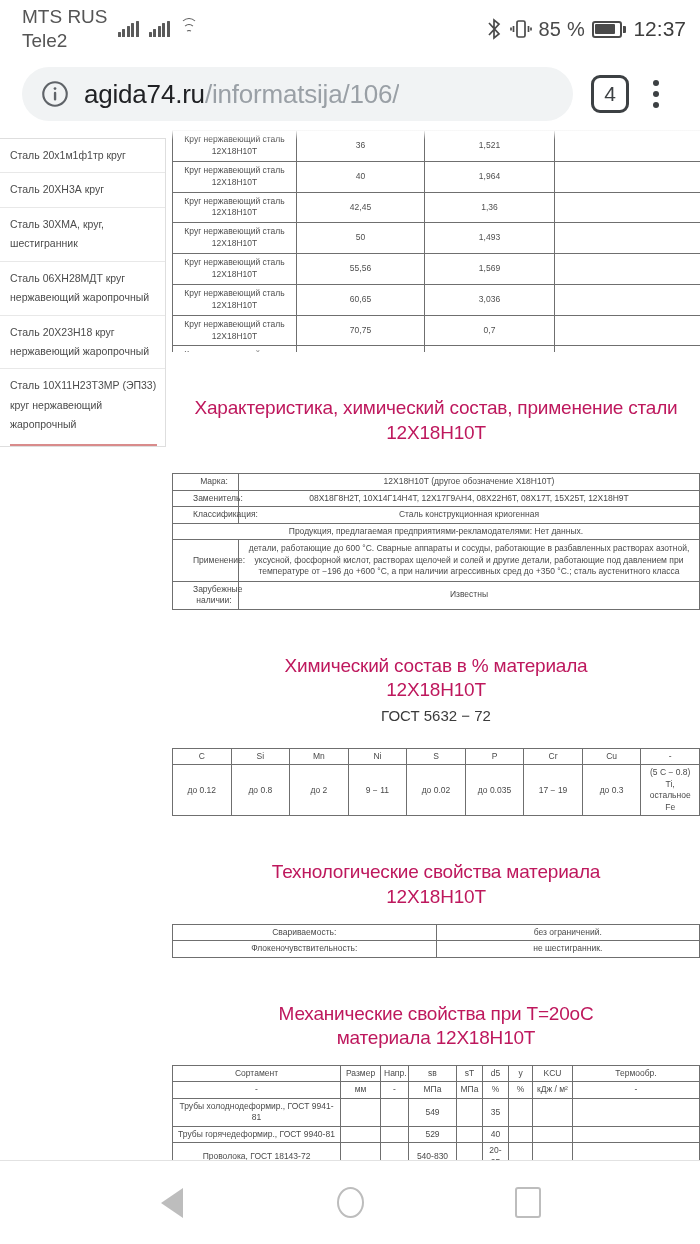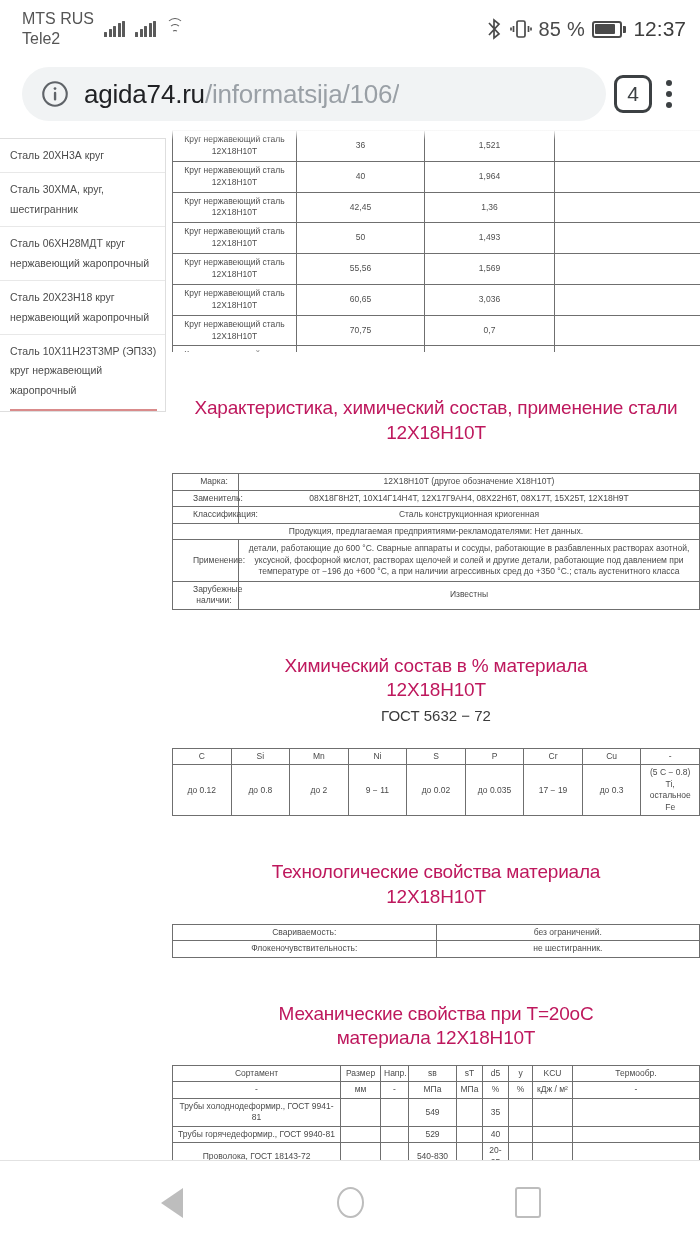--- a/index.html
+++ b/index.html
@@ -12,21 +12,21 @@
   .screen { position: relative; width: 700px; height: 1244px; background: #fff; }
 
   
   .statusbar {
     height: 58px; width: 100%;
     display: flex; align-items: center; justify-content: space-between;
     padding: 0 14px 0 22px;
     color: #4a4a4a;
   }
   .sb-left { display: flex; align-items: center; gap: 10px; }
-  .carriers { font-size: 16px; line-height: 1.25; color: #555; }
+  .carriers { font-size: 19px; line-height: 1.25; color: #555; }
   .carriers div { white-space: nowrap; }
   .bars { display: flex; align-items: flex-end; gap: 1.5px; height: 16px; }
   .bars i { display: block; width: 3px; background: #5a5a5a; border-radius: .5px; }
   .bars i:nth-child(1){height:5px}
   .bars i:nth-child(2){height:8px}
   .bars i:nth-child(3){height:11px}
   .bars i:nth-child(4){height:14px}
   .bars i:nth-child(5){height:16px}
   .wifi { position: relative; width: 18px; height: 16px; }
   .wifi span {
@@ -45,21 +45,21 @@
     width: 30px; height: 17px; border: 2px solid #4a4a4a; border-radius: 3px;
     padding: 1.5px; display: flex;
   }
   .battery .fill { background: #4a4a4a; height: 100%; border-radius: 1px; }
   .battery .nub { width: 3px; height: 7px; background: #4a4a4a; margin-left: 1.5px; border-radius: 0 1px 1px 0; }
   .clock { font-size: 21px; color: #3d3d3d; }
 
   
   .browserbar {
     height: 72px; display: flex; align-items: center;
-    padding: 0 14px 0 22px; background: #fff;
+    padding: 0 27px 0 22px; gap: 10px; background: #fff;
   }
   .omnibox {
     flex: 1; height: 54px; background: #f1f3f4; border-radius: 27px;
     display: flex; align-items: center; padding: 0 18px; gap: 14px;
     overflow: hidden; min-width: 0;
   }
   .info-icon { flex: 0 0 auto; }
   .url {
     font-size: 26px; white-space: nowrap; overflow: hidden;
     color: #9aa0a6; letter-spacing: -.2px;
@@ -217,20 +217,21 @@
     <div class="kebab">
         <i></i>
         <i></i>
         <i></i>
       </div>
   </div>
 
   <div class="content">
 
     <div class="sidebar">
+      <div class="side-item">Сталь 20x1м1ф1тр круг</div>
       <div class="side-item">Сталь 20ХН3А круг</div>
       <div class="side-item">Сталь 30ХМА, круг, шестигранник</div>
       <div class="side-item">Сталь 06ХН28МДТ круг нержавеющий жаропрочный</div>
       <div class="side-item">Сталь 20Х23Н18 круг нержавеющий жаропрочный</div>
       <div class="side-item last">Сталь 10Х11Н23Т3МР (ЭП33) круг нержавеющий жаропрочный</div>
       <div class="side-underline"></div>
     </div>
 
     <div class="main">
 

